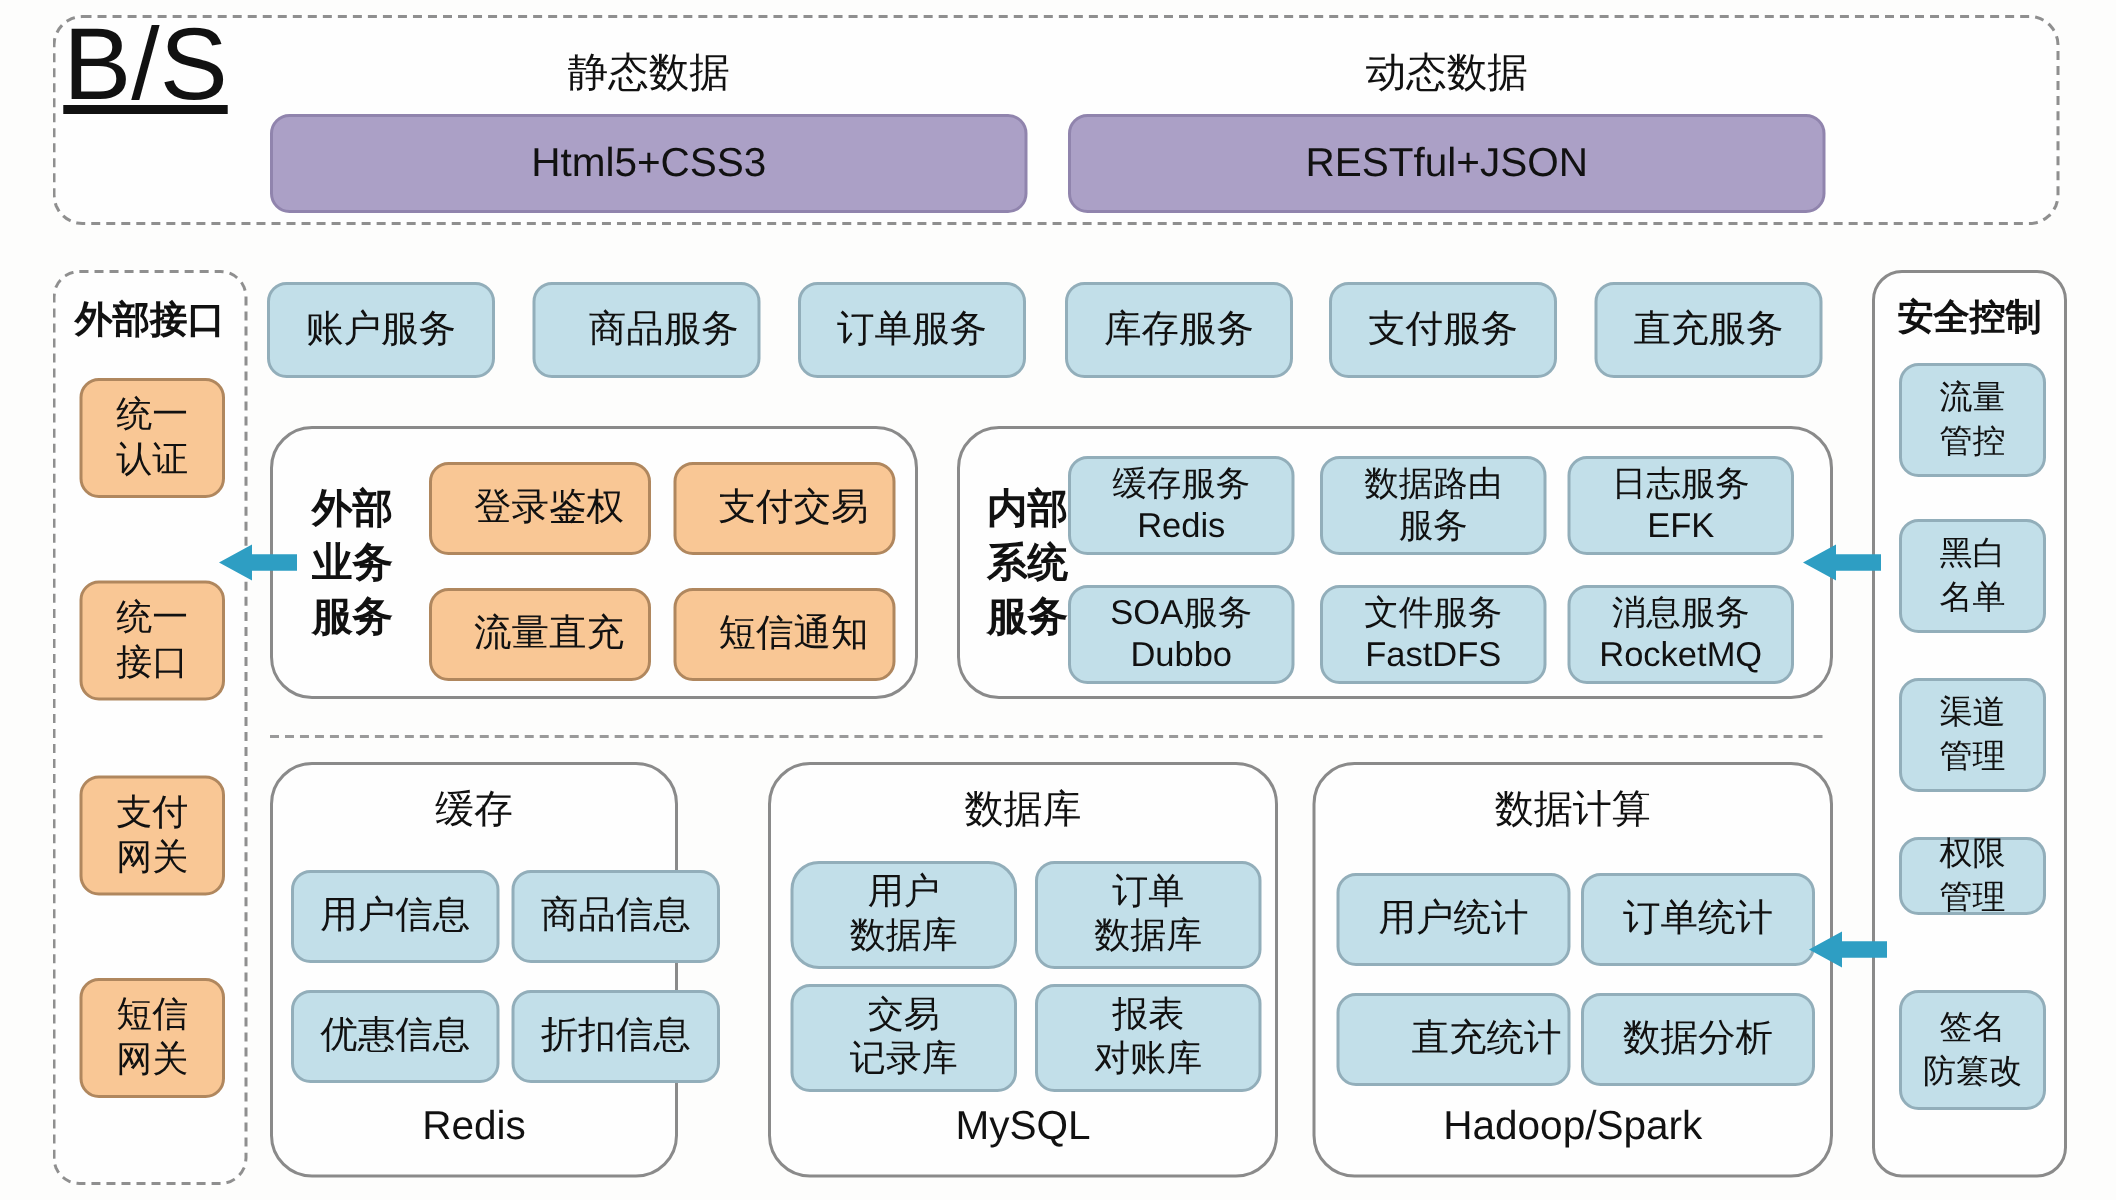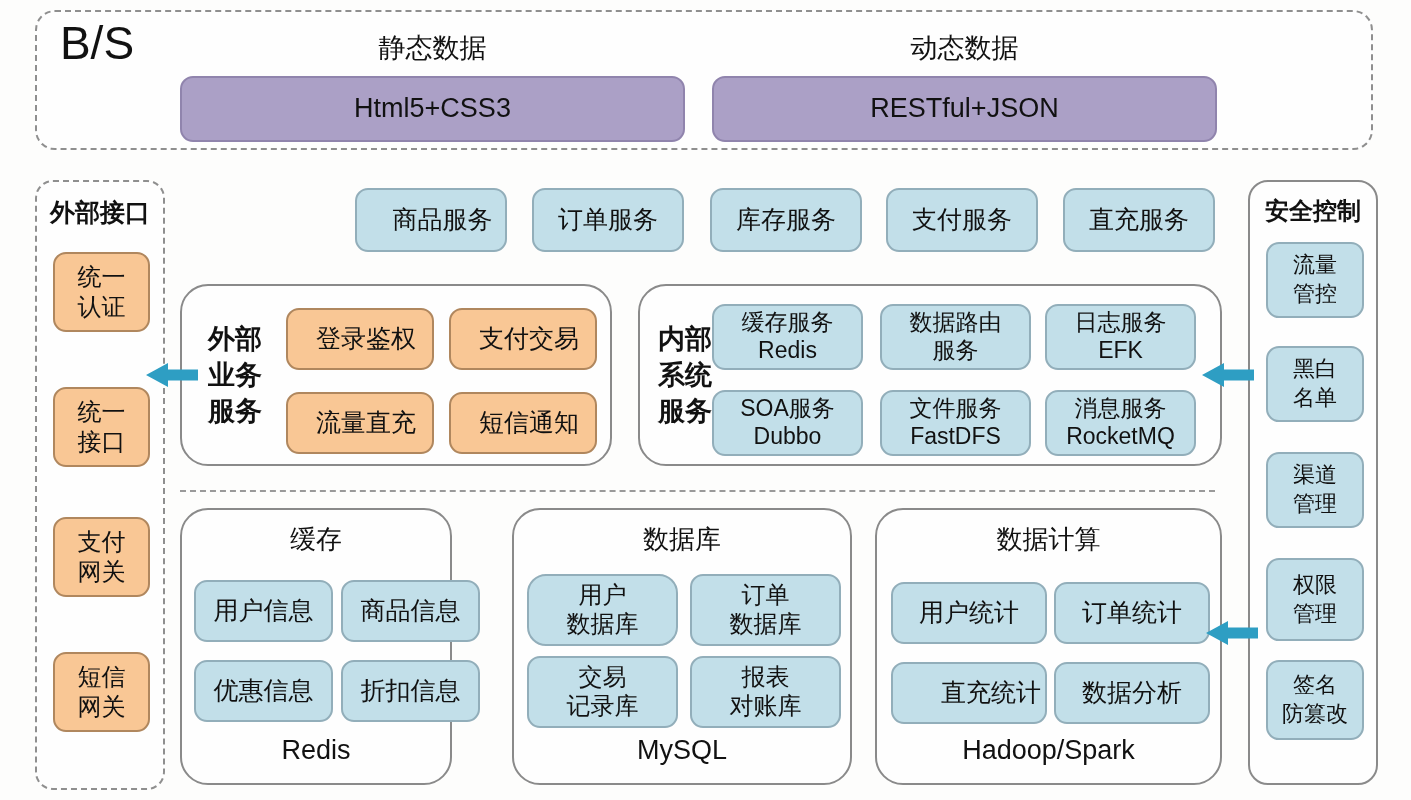--- a/index.html
+++ b/index.html
@@ -16,21 +16,21 @@
   }
   .node{border-radius:13px;}
   .blue{background:#c2dfe9;border:2px solid #92aeba;}
   .orange{background:#f9c795;border:2px solid #b0875e;}
   .purple{background:#aba0c6;border:2px solid #9084ad;}
   .hdr{position:absolute;text-align:center;font-weight:bold;}
   .plain{position:absolute;text-align:center;}
 
   
   .top-panel{left:35px;top:10px;width:1338px;height:140px;border-radius:20px;}
-  .bs-label{left:18px;top:44px;width:120px;height:62px;font-size:46px;display:flex;align-items:center;justify-content:center;}
+  .bs-label{left:18px;top:44px;width:120px;height:62px;font-size:68px;display:flex;align-items:center;justify-content:center;text-decoration:underline;}
   .hdr-static{left:143px;top:18px;width:505px;font-size:27px;font-weight:normal;}
   .hdr-dynamic{left:675px;top:18px;width:505px;font-size:27px;font-weight:normal;}
   .purple1{left:143px;top:64px;width:505px;height:66px;font-size:27px;}
   .purple2{left:675px;top:64px;width:505px;height:66px;font-size:27px;}
 
   
   .left-panel{left:35px;top:180px;width:130px;height:610px;border-radius:18px;}
   .left-title{left:0;top:14px;width:100%;font-size:25px;}
   .lp{left:16px;width:97px;height:80px;font-size:24px;}
   .lp1{top:70px;}.lp2{top:205px;}.lp3{top:335px;}.lp4{top:470px;}
@@ -67,21 +67,21 @@
   .db{width:151px;height:72px;font-size:24px;line-height:1.2;}
   .db1{left:13px;top:64px;border-radius:19px;}.db2{left:176px;top:64px;}.db3{left:13px;top:146px;}.db4{left:176px;top:146px;}
   .cc{width:156px;height:62px;font-size:25px;}
   .cc1{left:14px;top:72px;}.cc2{left:177px;top:72px;}.cc3{left:14px;top:152px;padding-left:44px;}.cc4{left:177px;top:152px;}
 
   
   .right-panel{left:1248px;top:180px;width:130px;height:605px;border-radius:20px;}
   .right-title{left:0;top:13px;width:100%;font-size:24px;}
   .rp{left:16px;width:98px;font-size:22px;line-height:1.3;}
   .rp1{top:60px;height:76px;}.rp2{top:164px;height:76px;}.rp3{top:270px;height:76px;}
-  .rp4{top:376px;height:83px;}.rp5{top:478px;height:80px;}
+  .rp4{top:376px;height:52px;}.rp5{top:478px;height:80px;}
 
   
   .arrow{position:absolute;width:54px;height:30px;}
   .arrow-a{left:145px;top:360px;}
   .arrow-b{left:1201px;top:360px;}
   .arrow-c{left:1205px;top:618px;}
 </style>
 </head>
 <body>
 
@@ -100,20 +100,21 @@
     <div class="box node orange lp lp1">统一
 认证</div>
     <div class="box node orange lp lp2">统一
 接口</div>
     <div class="box node orange lp lp3">支付
 网关</div>
     <div class="box node orange lp lp4">短信
 网关</div>
   </div>
 
+  <div class="box node blue svc svc1">账户服务</div>
   <div class="box node blue svc svc2">商品服务</div>
   <div class="box node blue svc svc3">订单服务</div>
   <div class="box node blue svc svc4">库存服务</div>
   <div class="box node blue svc svc5">支付服务</div>
   <div class="box node blue svc svc6">直充服务</div>
 
   <div class="panel solid ext-panel">
     <div class="ext-title">外部
 业务
 服务</div>

